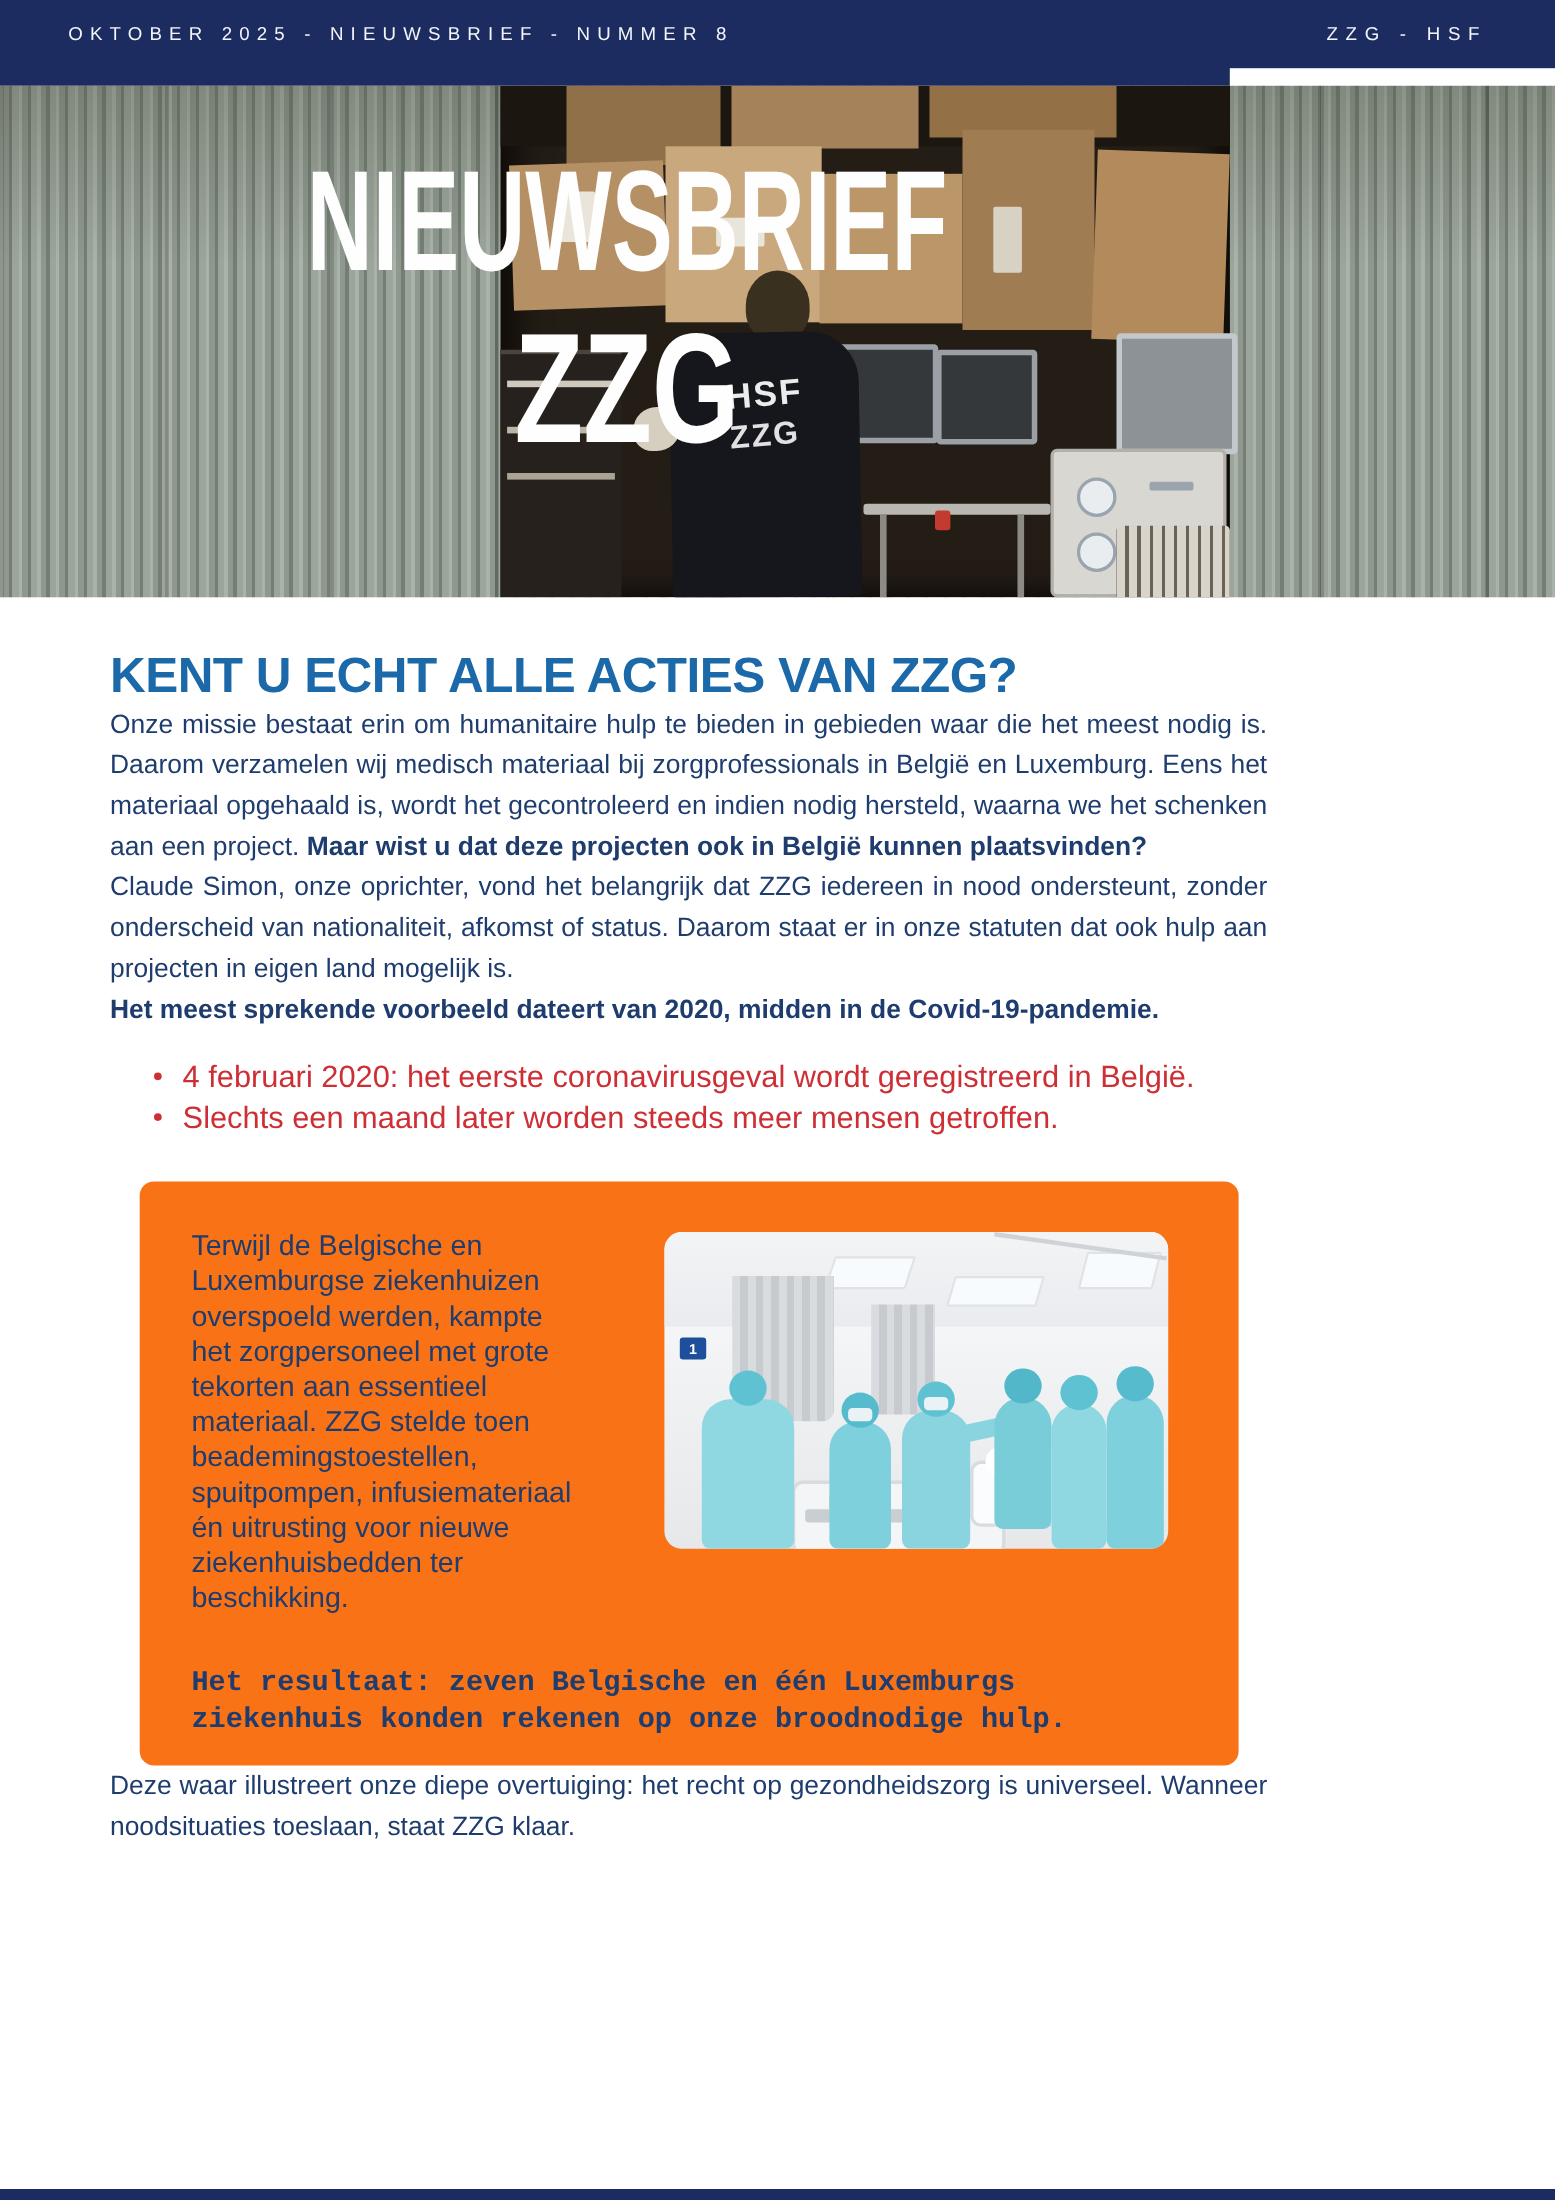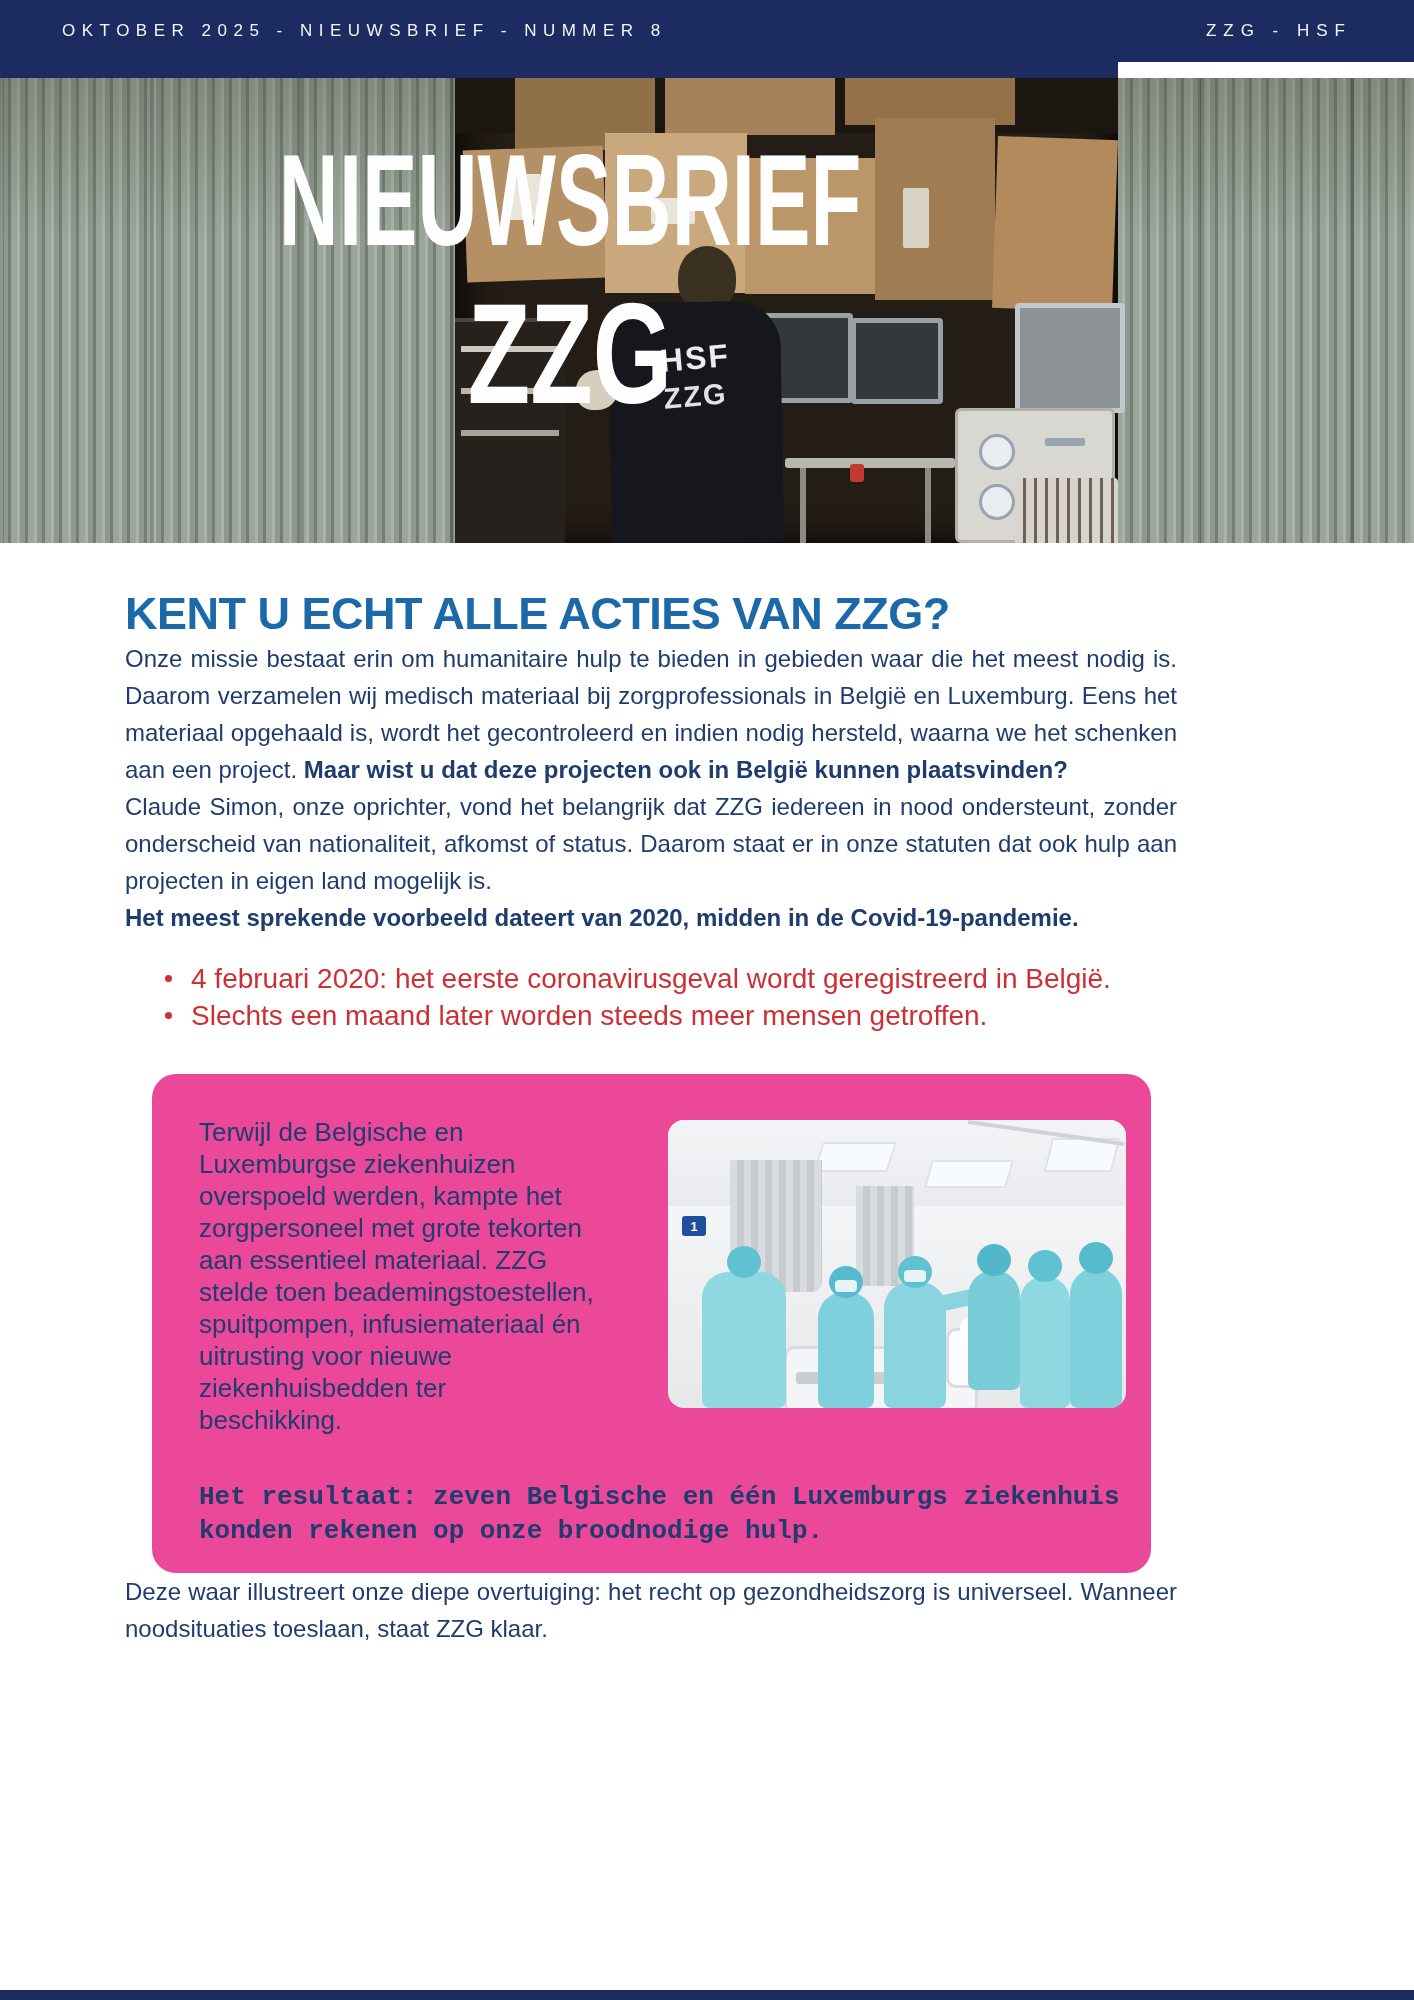--- a/index.html
+++ b/index.html
@@ -36,33 +36,33 @@
               font-family:"Liberation Sans","DejaVu Sans",sans-serif;transform:rotate(-4deg);}
   .shirt1{top:38px;font-size:32px;letter-spacing:2px;}
   .shirt2{top:78px;font-size:29px;letter-spacing:2px;opacity:.95;}
   .hero-title{position:absolute;top:57px;left:0;width:1140px;text-align:center;color:#fefefe;
               font-weight:bold;z-index:6;line-height:1;}
   .hero-title .t1 span{display:inline-block;font-size:130px;transform:scaleX(.64);transform-origin:center;white-space:nowrap;}
   .hero-title .t2{margin-top:18px;}
   .hero-title .t2 span{display:inline-block;font-size:142px;transform:scaleX(.72);transform-origin:center;white-space:nowrap;}
 
   
-  .content{position:absolute;top:543px;left:0;width:1252px;padding:0 100px;box-sizing:border-box;color:#1e3c6d;margin-left:25px;}
+  .content{position:absolute;top:543px;left:0;width:1252px;padding:0 100px;box-sizing:border-box;color:#1e3c6d;}
   h1.head{margin:45px 0 0 0;font-size:45px;letter-spacing:-.5px;color:#1b69a9;font-weight:bold;}
   p.body{margin:0;font-size:24px;line-height:37px;text-align:justify;}
   .p1{margin-top:14px;}
   .p2{margin-top:16px;}
   .p3{margin-top:22px;font-weight:bold;text-align:left;}
   .redh{margin:50px 0 0 0;font-size:28px;font-weight:bold;color:#cd2f35;letter-spacing:-.3px;}
   ul.redlist{margin:24px 0 0 40px;padding:0;list-style:none;color:#cd2f35;font-size:28px;line-height:37px;}
   ul.redlist li{position:relative;padding-left:26px;}
   ul.redlist li::before{content:"";position:absolute;left:0;top:15px;width:7px;height:7px;border-radius:50%;background:#cd2f35;}
 
   
-  .infobox{margin:40px 26px 0 27px;background:#ec4899;border-radius:24px;padding:42px 25px 25px 47px;}
+  .infobox{margin:40px 26px 0 27px;background:#f97316;border-radius:13px;padding:42px 64px 25px 47px;}
   .box-row{display:flex;gap:73px;}
   .box-text{width:510px;font-size:26px;line-height:32px;color:#1e3c6d;}
   .box-img{position:relative;width:458px;height:288px;border-radius:16px;overflow:hidden;flex-shrink:0;margin-top:4px;
            background:linear-gradient(180deg,#fbfcfd 0%,#eef0f2 55%,#e6e8ea 100%);}
   .box-result{margin-top:44px;font-weight:bold;font-size:26px;line-height:34px;color:#1e3c6d;max-width:1080px;font-family:Liberation Mono, monospace;}
 
   
   .hs{position:absolute;box-sizing:border-box;}
   .hs-light{position:absolute;background:#f8fbfd;border:2px solid #dfe3e6;border-radius:2px;}
   .curtain{position:absolute;background:repeating-linear-gradient(90deg,#d9dcdf 0 7px,#c7cbcf 7px 14px);border-radius:0 0 10px 10px;}

